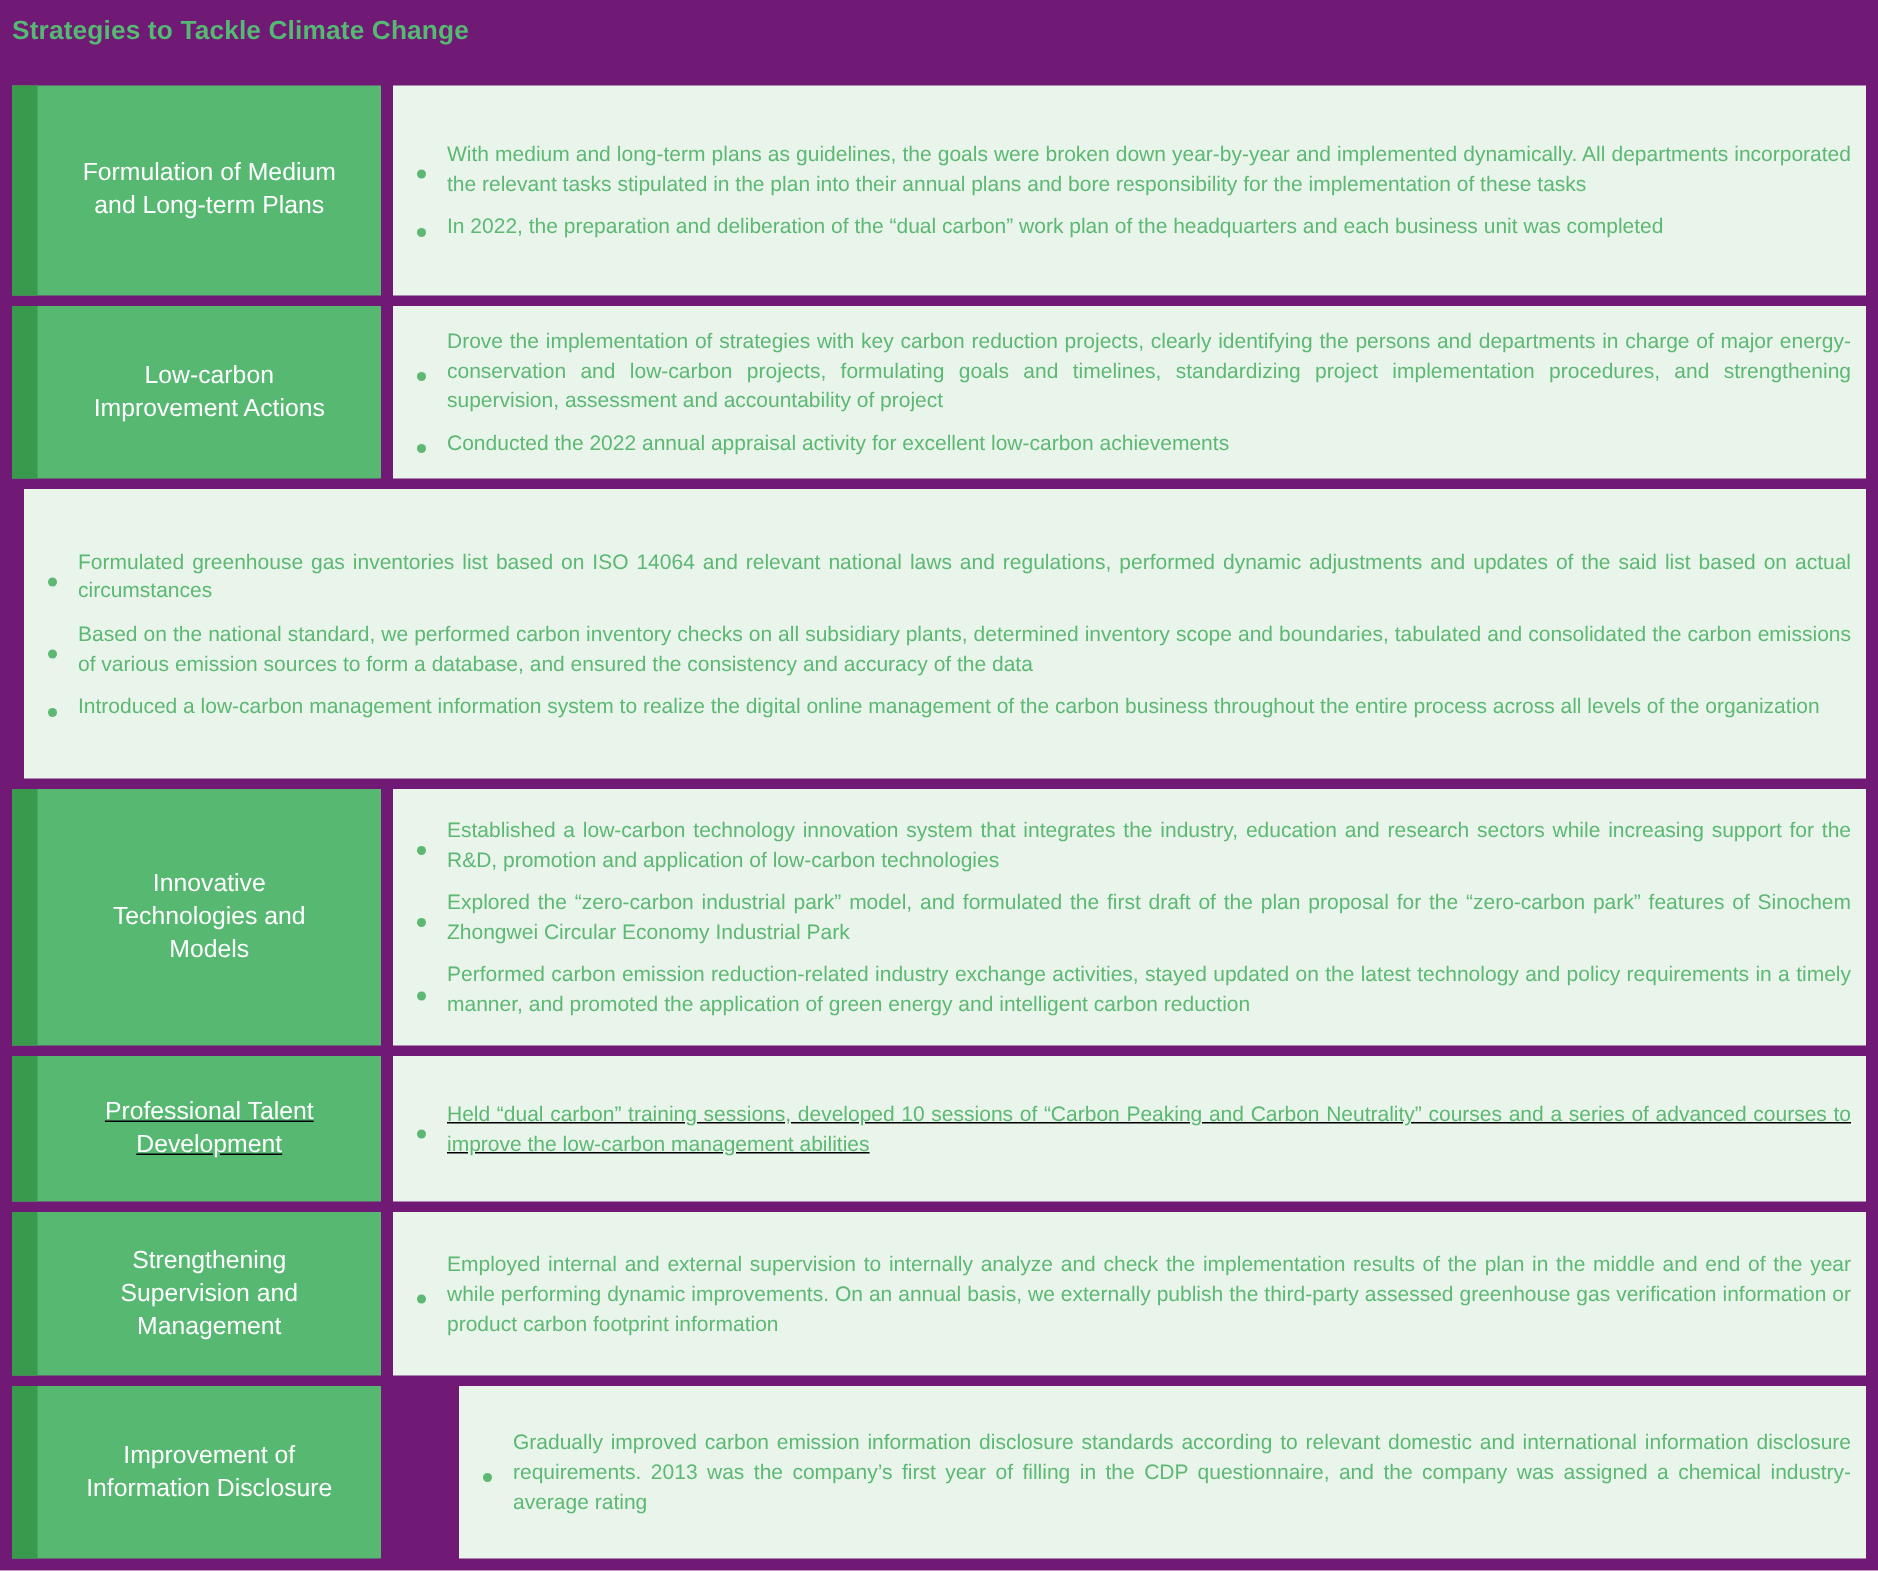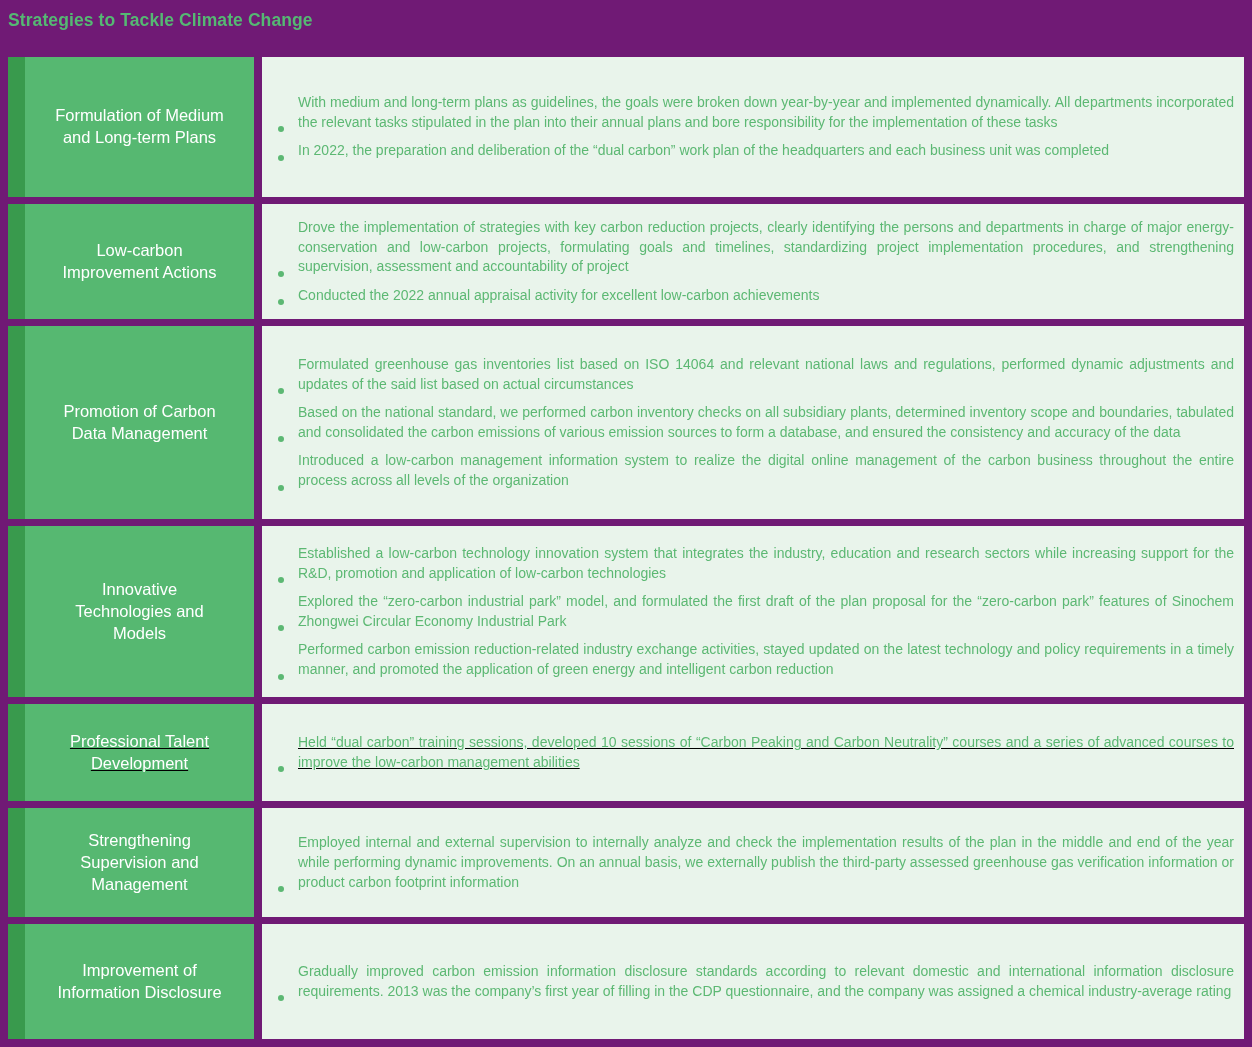--- a/index.html
+++ b/index.html
@@ -31,21 +31,21 @@
   .row {
     display: flex;
     align-items: stretch;
   }
   .row-1 { min-height: 140px; }
   .row-2 { min-height: 114px; }
   .row-3 { min-height: 193px; }
   .row-4 { min-height: 171px; }
   .row-5 { min-height: 97px; text-decoration: underline; }
   .row-6 { min-height: 109px; }
-  .row-7 { min-height: 115px; }
+  .row-7 { min-height: 115px; gap: 44px; }
   .header-cell {
     flex: 0 0 246px;
     width: 246px;
     background: #56b871;
     display: flex;
     align-items: stretch;
   }
   .stripe {
     flex: 0 0 17px;
     width: 17px;
@@ -68,21 +68,21 @@
     background: #e9f4eb;
     display: flex;
     flex-direction: column;
     justify-content: center;
     gap: 9px;
     box-sizing: border-box;
     padding: 14px 10px 14px 16px;
   }
   .bullet {
     display: flex;
-    align-items: flex-end;
+    align-items: center;
   }
   .dot {
     flex: 0 0 6px;
     width: 6px;
     height: 6px;
     border-radius: 50%;
     background: #5cb873;
     margin: 7px 14px 0 0;
   }
   .bullet-text {
@@ -129,24 +129,20 @@
           <p class="bullet-text">Drove the implementation of strategies with key carbon reduction projects, clearly identifying the persons and departments in charge of major energy-conservation and low-carbon projects, formulating goals and timelines, standardizing project implementation procedures, and strengthening supervision, assessment and accountability of project</p>
         </div>
         <div class="bullet">
           <span class="dot"></span>
           <p class="bullet-text">Conducted the 2022 annual appraisal activity for excellent low-carbon achievements</p>
         </div>
       </div>
     </div>
 
     <div class="row row-3">
-      <div class="header-cell">
-        <div class="stripe"></div>
-        <div class="header-text">Promotion of Carbon Data Management</div>
-      </div>
       <div class="content-cell">
         <div class="bullet">
           <span class="dot"></span>
           <p class="bullet-text">Formulated greenhouse gas inventories list based on ISO 14064 and relevant national laws and regulations, performed dynamic adjustments and updates of the said list based on actual circumstances</p>
         </div>
         <div class="bullet">
           <span class="dot"></span>
           <p class="bullet-text">Based on the national standard, we performed carbon inventory checks on all subsidiary plants, determined inventory scope and boundaries, tabulated and consolidated the carbon emissions of various emission sources to form a database, and ensured the consistency and accuracy of the data</p>
         </div>
         <div class="bullet">

